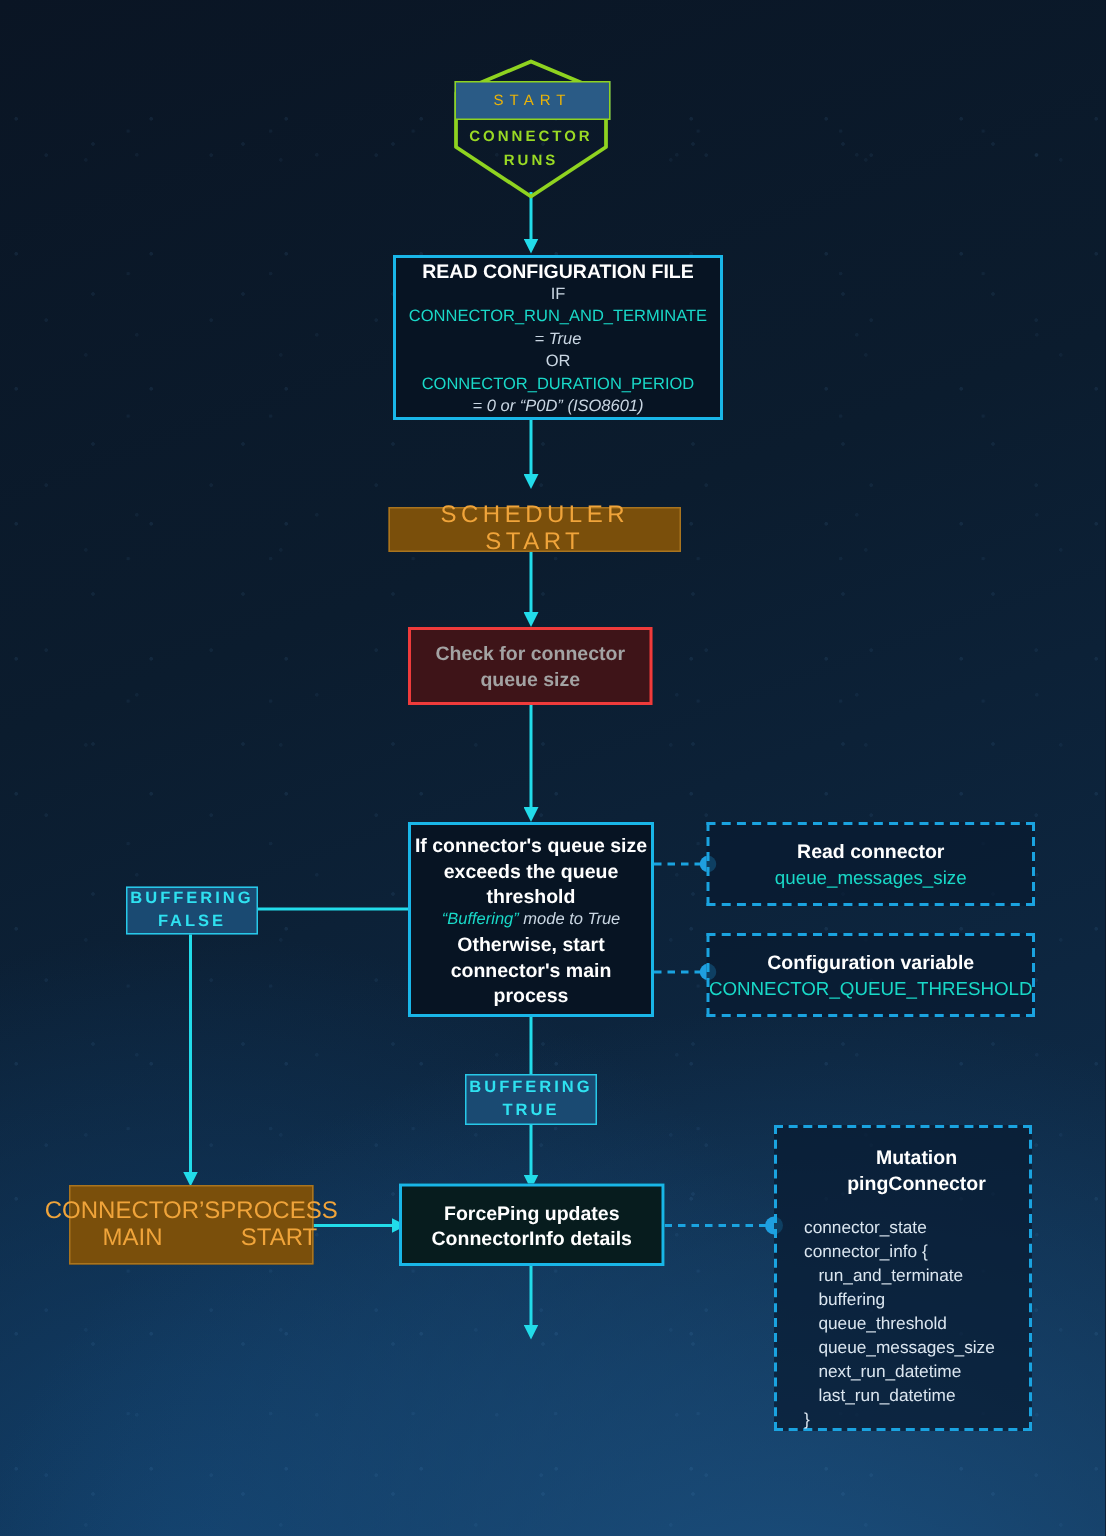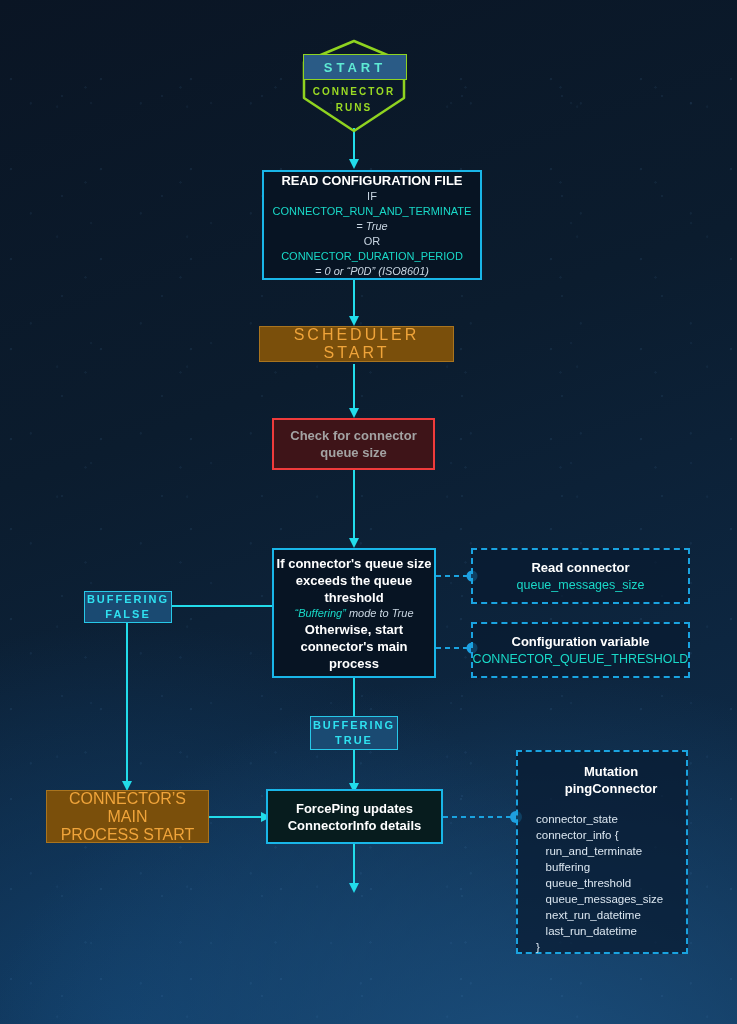--- a/index.html
+++ b/index.html
@@ -36,21 +36,21 @@
 
   
   .shield-wrap { left: 300px; top: 38px; width: 108px; height: 96px; }
   .shield-svg { position: absolute; left: 0; top: 0; }
   .shield-banner {
     position: absolute; left: 3px; top: 16px; width: 102px; height: 24px;
     background: #2a5b86; border: 1px solid #8fd320;
     display: flex; align-items: center; justify-content: center;
   }
   .shield-banner span {
-    color: #5eead4; font-size: 13px; font-weight: 700; letter-spacing: 4px;
+    color: #eab308; font-size: 10px; font-weight: 400; letter-spacing: 4px;
   }
   .shield-sub {
     position: absolute; left: 0; top: 46px; width: 108px; text-align: center;
     color: #9ada24; font-size: 10px; font-weight: 700; letter-spacing: 2px; line-height: 16px;
   }
 
   
   .box-cyan {
     background: #071423; border: 2px solid #19b6e8;
     display: flex; flex-direction: column; align-items: center; justify-content: center;
@@ -162,21 +162,21 @@
     </div>
     <div class="t-body t-grey t-ital">= True</div>
     <div style="height:10px"></div>
     <div class="t-body">
       <span class="t-grey">OR</span>
       <span class="t-cyan">CONNECTOR_DURATION_PERIOD</span>
     </div>
     <div class="t-body t-grey t-ital">= 0 or “P0D” (ISO8601)</div>
   </div>
 
-  <div class="node box-brown" style="left:259px; top:326px; width:195px; height:36px;">
+  <div class="node box-brown" style="left:259px; top:338px; width:195px; height:30px;">
     <span class="t-upper-big">SCHEDULER START</span>
   </div>
 
   <div class="node box-red" style="left:272px; top:418px; width:163px; height:52px; flex-direction:column;">
     <div class="t-title">Check for connector</div>
     <div class="t-title">queue size</div>
   </div>
 
   <div class="node box-cyan" style="left:272px; top:548px; width:164px; height:130px; padding:8px 0;">
     <div class="t-title">If connector's queue size</div>
@@ -203,21 +203,21 @@
   <div class="node label-chip" style="left:84px; top:591px; width:88px; height:32px;">
     <div>BUFFERING</div>
     <div>FALSE</div>
   </div>
 
   <div class="node label-chip" style="left:310px; top:716px; width:88px; height:34px;">
     <div>BUFFERING</div>
     <div>TRUE</div>
   </div>
 
-  <div class="node box-brown" style="left:46px; top:790px; width:163px; height:53px; flex-direction:column;">
+  <div class="node box-brown" style="left:46px; top:790px; width:163px; height:53px; flex-direction:row;">
     <div class="t-orange-plain">CONNECTOR’S MAIN</div>
     <div class="t-orange-plain">PROCESS START</div>
   </div>
 
   <div class="node box-dark-teal" style="left:266px; top:789px; width:177px; height:55px;">
     <div class="t-title">ForcePing updates</div>
     <div class="t-title">ConnectorInfo details</div>
   </div>
 
 

